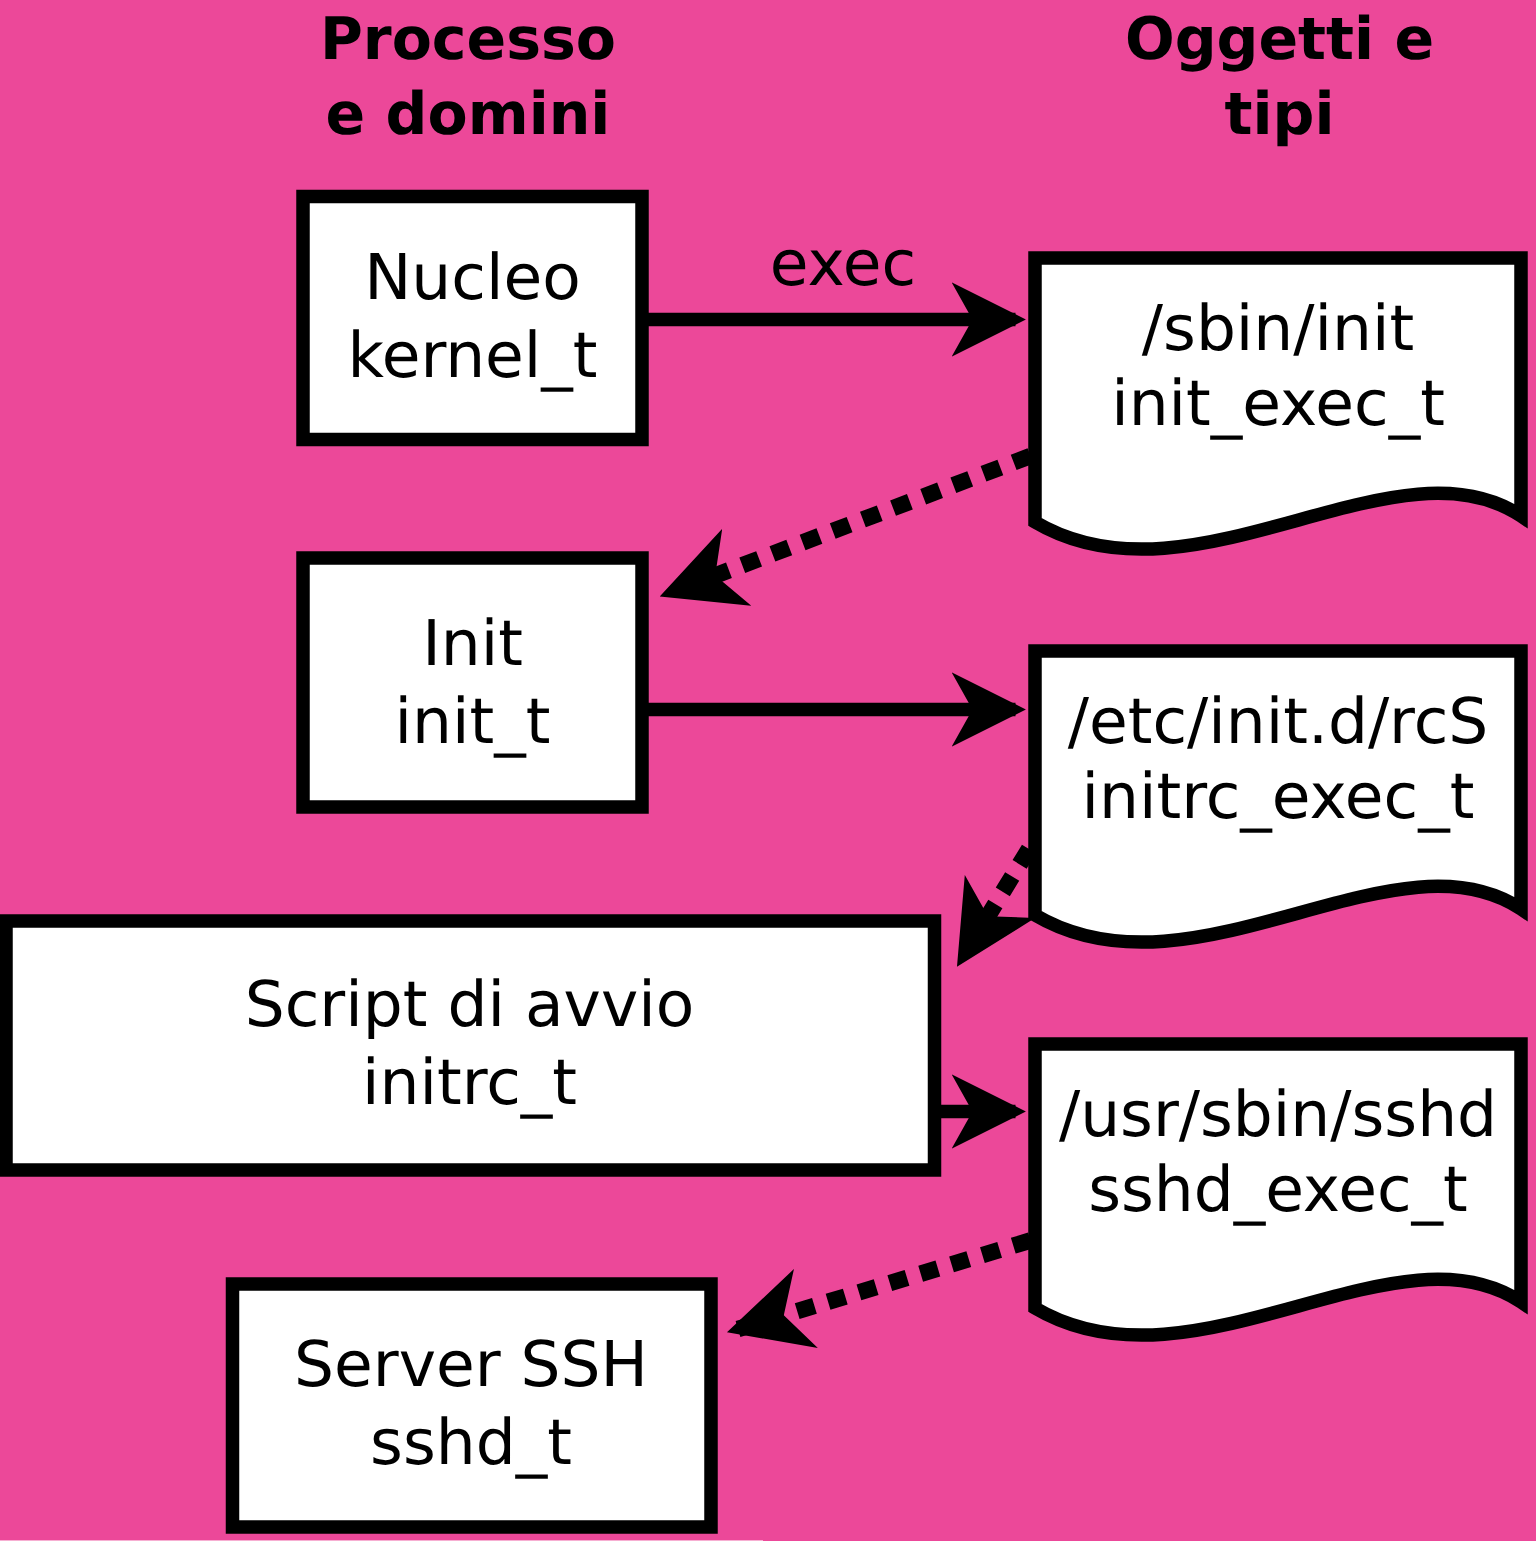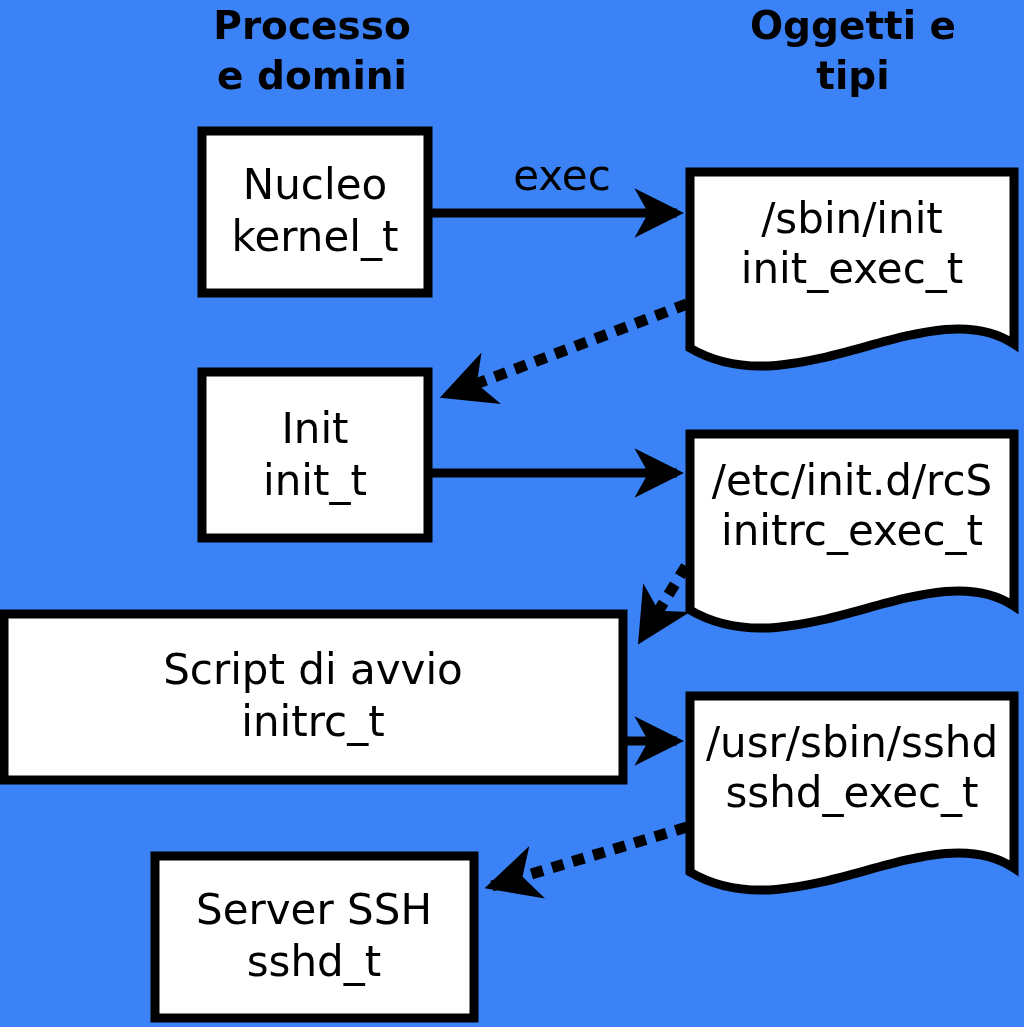--- a/index.html
+++ b/index.html
@@ -1,16 +1,16 @@
 <!DOCTYPE html>
 <html><head>
 <meta charset="utf-8">
 <style>
   html,body{margin:0;padding:0;background:#ffffff;}
-  .stage{position:relative;width:1024px;height:1027px;background:#3b82f6;overflow:hidden;}
+  .stage{position:relative;width:1024px;height:1027px;background:#ec4899;overflow:hidden;}
   svg.diagram-svg{display:block;width:1024px;height:1027px;}
   .hdr{font-family:"DejaVu Sans",sans-serif;font-weight:bold;font-size:39px;fill:#000;text-anchor:middle;}
   .lbl{font-family:"DejaVu Sans",sans-serif;font-size:42px;fill:#000;text-anchor:middle;}
   .box{fill:#ffffff;stroke:#000000;stroke-width:9;}
   .doc{fill:#ffffff;stroke:#000000;stroke-width:9;stroke-linejoin:miter;}
   .arrow{stroke:#000000;stroke-width:9;fill:none;}
   .tarrow{stroke:#000000;stroke-width:11;fill:none;stroke-dasharray:12 9.5;}
 </style>
 </head>
 <body>

